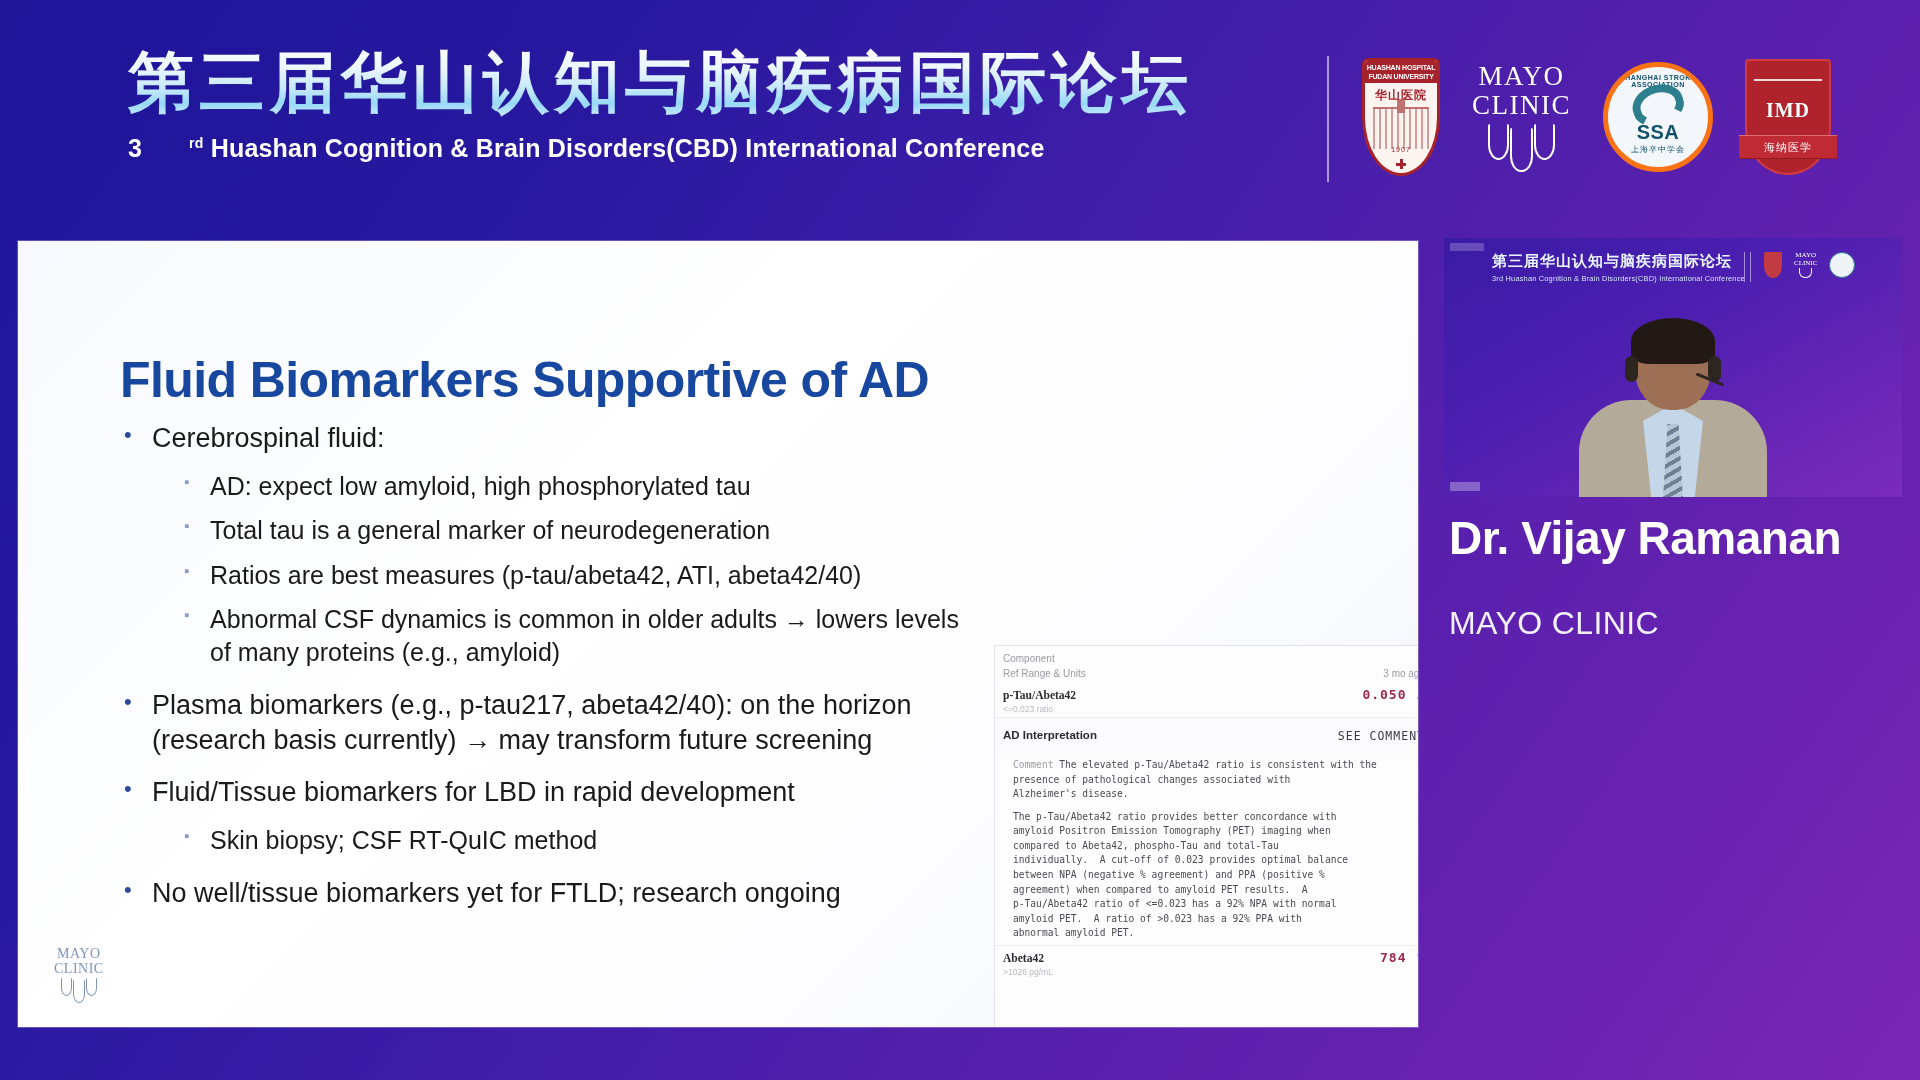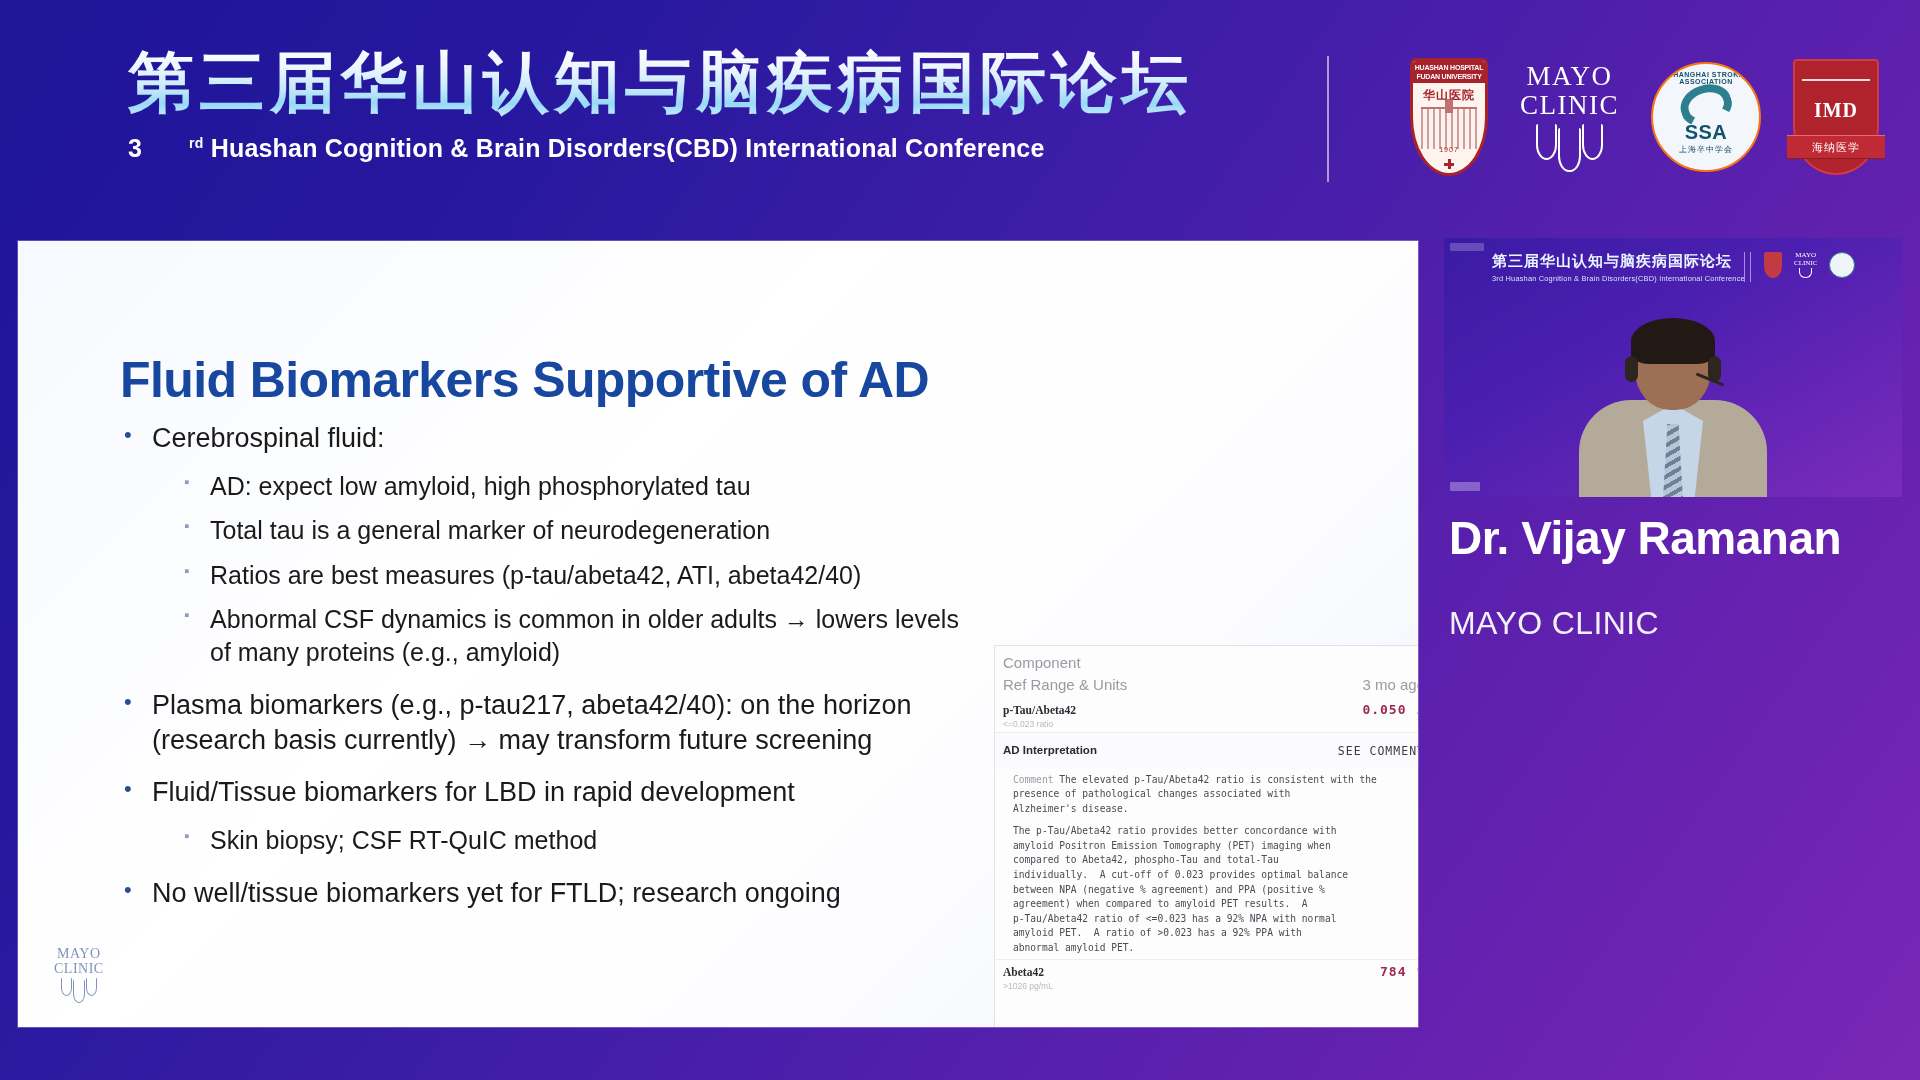--- a/index.html
+++ b/index.html
@@ -44,21 +44,21 @@
   }
   #en-title sup { font-size: 14px; vertical-align: super; margin-left: 47px; }
 
   #header-divider {
     position: absolute; left: 1327px; top: 56px;
     width: 2px; height: 126px;
     background: rgba(255,255,255,.55);
   }
 
   #header-logos {
-    position: absolute; left: 1410px; top: 52px;
+    position: absolute; left: 1362px; top: 52px;
     display: flex; align-items: center; gap: 32px; height: 130px;
   }
 
   
   .hs-shield {
     position: relative; width: 78px; height: 118px;
     background: #fdf4ef;
     border: 3px solid #a6232c;
     border-radius: 6px 6px 40px 40px / 6px 6px 60px 60px;
     overflow: hidden;
@@ -114,21 +114,21 @@
     width: 21px; height: 36px;
     border: 2.2px solid #fff;
     border-radius: 2px 2px 11px 11px / 2px 2px 16px 16px;
     border-top: 0;
   }
   .mayo-shields .sh.mid { width: 23px; height: 44px; margin-top: 4px; }
 
   
   .ssa-logo {
     position: relative; width: 110px; height: 110px; border-radius: 50%;
-    background: #f3f7fb; border: 2px solid #f97316;
+    background: #f3f7fb; border: 5px solid #f97316;
     display: flex; align-items: center; justify-content: center;
     flex-direction: column;
     overflow: hidden;
   }
   .ssa-ring-text {
     position: absolute; left: 0; right: 0; top: 7px;
     text-align: center; font-size: 7px; color: #12516b;
     letter-spacing: .5px; font-weight: bold;
   }
   .ssa-swoosh {
@@ -207,21 +207,21 @@
 
   
   #lab-report {
     position: absolute; left: 976px; top: 404px; width: 440px; height: 442px;
     background: #fdfdfd;
     border: 1px solid #e2e2e8;
     font-family: "DejaVu Sans Mono", monospace;
     overflow: hidden;
   }
   .lr-head {
-    padding: 6px 8px 2px 8px; color: #9a9aa4; font-size: 15px;
+    padding: 6px 8px 2px 8px; color: #9a9aa4; font-size: 10px;
     font-family: "Liberation Sans", sans-serif; line-height: 1.45;
   }
   .lr-row {
     display: flex; justify-content: space-between; align-items: baseline;
     padding: 1px 8px;
     border-top: 1px solid #ededf2;
   }
   .lr-row.noline { border-top: 0; }
   .lr-name {
     font-family: Liberation Serif, serif;

